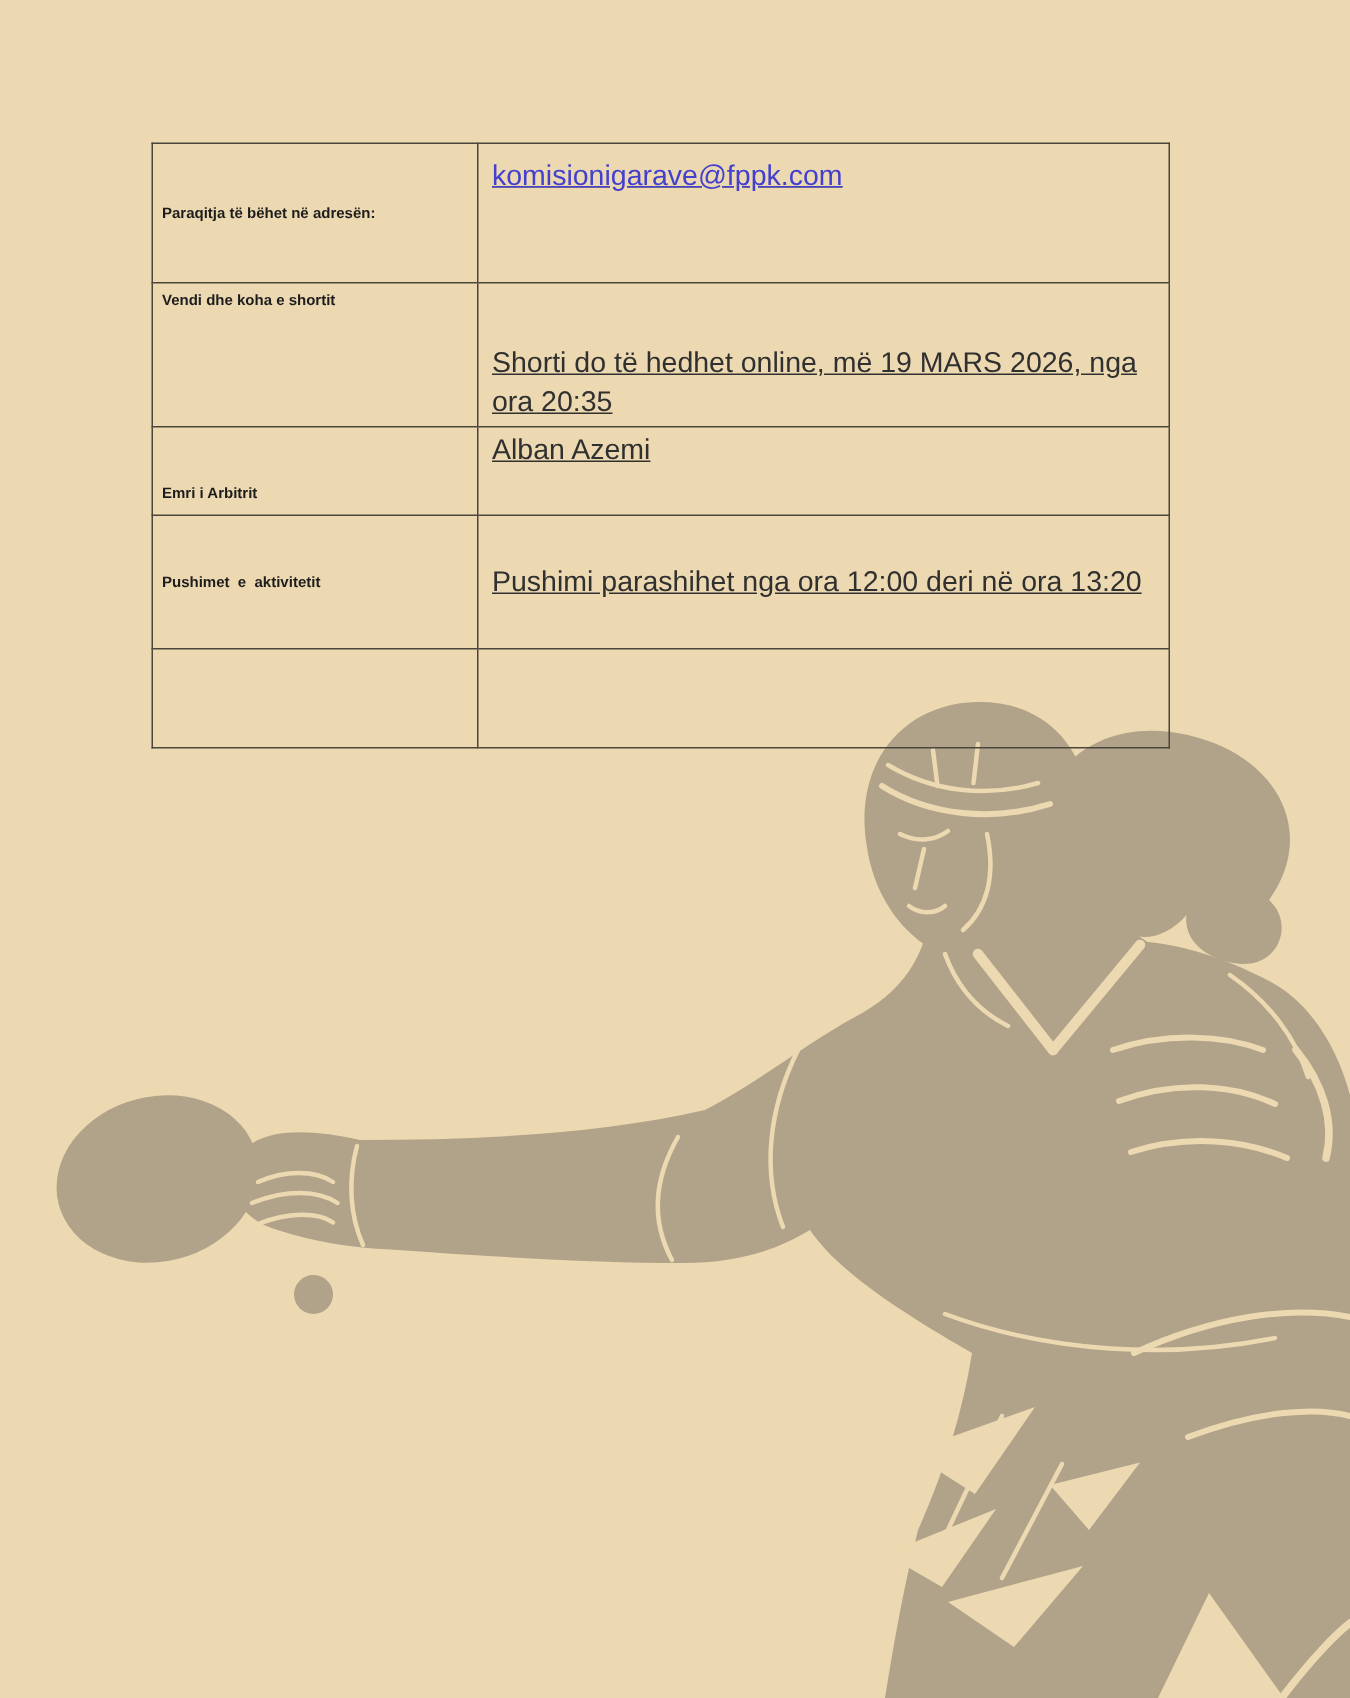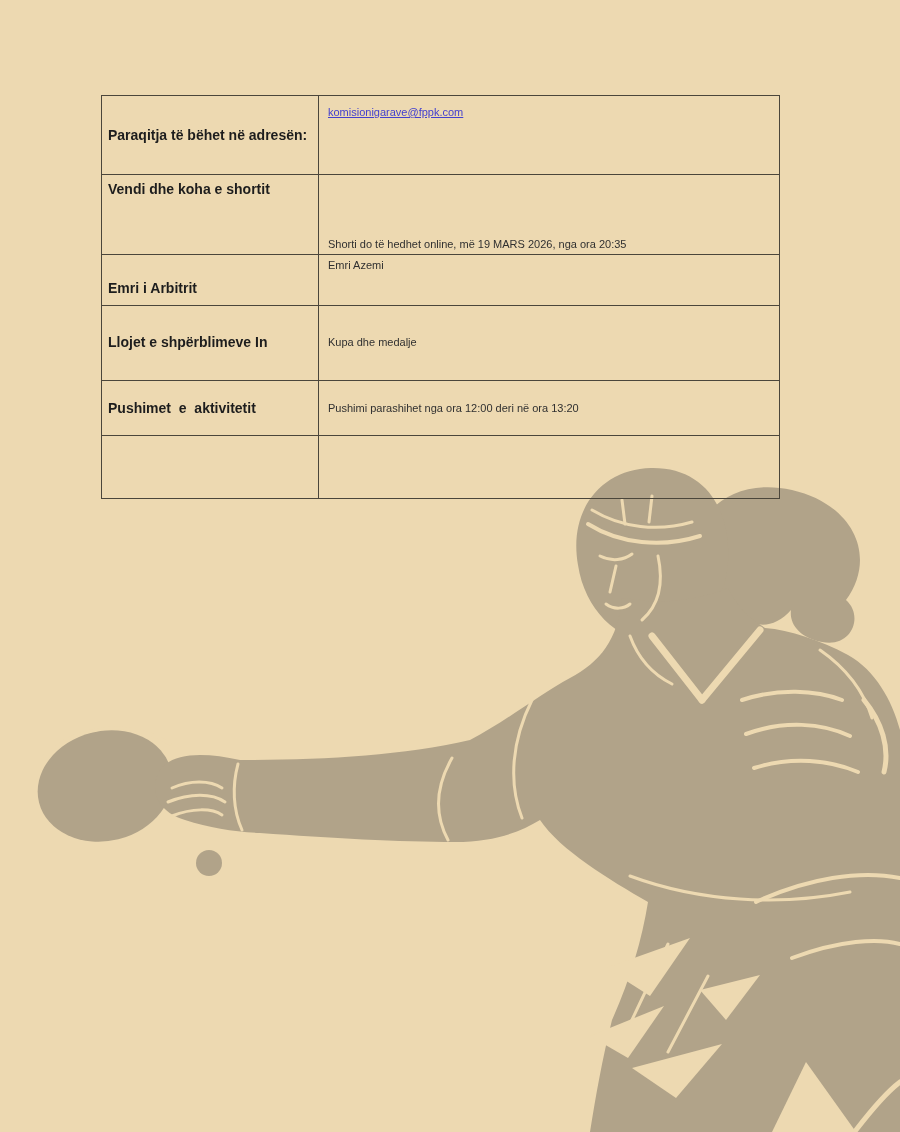--- a/index.html
+++ b/index.html
@@ -14,26 +14,26 @@
     border-collapse:collapse;table-layout:fixed;
   }
   .info-table td{
     border:1px solid #4b463b;
     overflow:hidden;
   }
   .col-label{width:206px;}
   .col-value{width:443px;}
   .label-cell{
     padding:2px 4px 2px 6px;
-    font-weight:bold;font-size:14px;line-height:1.3;color:#1d1d1d;
+    font-weight:bold;font-size:10px;line-height:1.3;color:#1d1d1d;
   }
   .label-cell span{white-space:pre-wrap;}
   .value-cell{
     padding:2px 8px 2px 9px;
-    font-size:11px;line-height:1.32;color:#303030;
+    font-size:19px;line-height:1.32;color:#303030;text-decoration:underline;
   }
   .email-link{color:#4340cf;text-decoration:underline;cursor:pointer;}
   
   .info-table tr:nth-child(1){height:58px;}
   .info-table tr:nth-child(2){height:59px;}
   .info-table tr:nth-child(3){height:37px;}
   .info-table tr:nth-child(4){height:55px;}
   .info-table tr:nth-child(5){height:41px;}
   .info-table tr:nth-child(6){height:46px;}
   .info-table tr:nth-child(7){height:51px;}
@@ -148,29 +148,21 @@
       </td>
       <td class="value-cell col-value">
         <span>Shorti do të hedhet online, më 19 MARS 2026, nga ora 20:35</span>
       </td>
     </tr>
     <tr>
       <td class="label-cell col-label">
         <span>Emri i Arbitrit</span>
       </td>
       <td class="value-cell col-value">
-        <span>Emri Azemi</span>
-      </td>
-    </tr>
-    <tr>
-      <td class="label-cell col-label">
-        <span>Llojet e shpërblimeve In</span>
-      </td>
-      <td class="value-cell col-value">
-        <span>Kupa dhe medalje</span>
+        <span>Alban Azemi</span>
       </td>
     </tr>
     <tr>
       <td class="label-cell col-label">
         <span>Pushimet  e  aktivitetit</span>
       </td>
       <td class="value-cell col-value">
         <span>Pushimi parashihet nga ora 12:00 deri në ora 13:20</span>
       </td>
     </tr>

